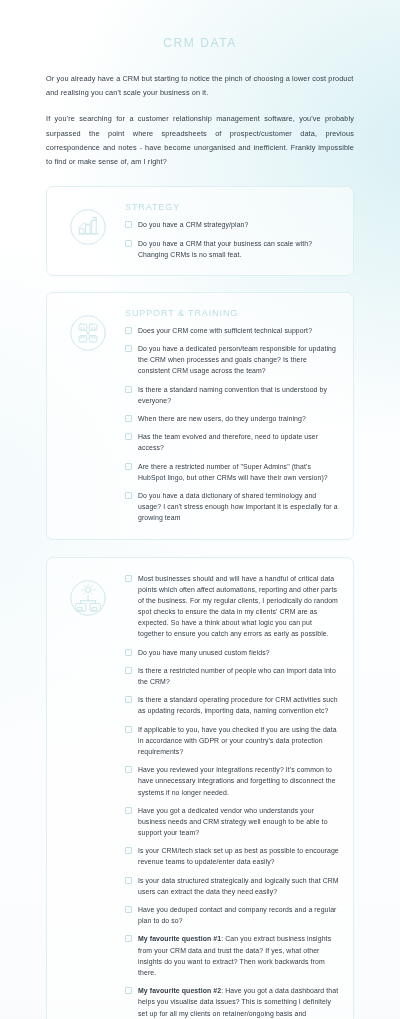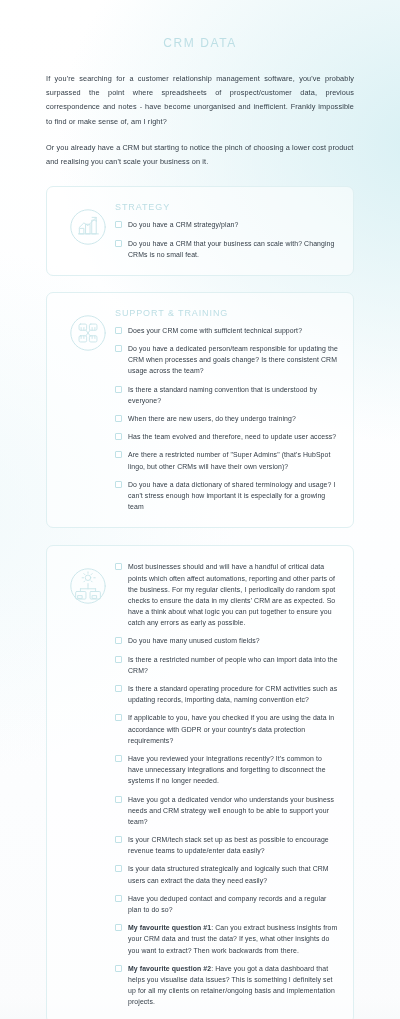--- a/index.html
+++ b/index.html
@@ -63,21 +63,21 @@
 
   
   .card {
     position: relative;
     margin: 0 46px;
     border: 1px solid #dff0f2;
     border-radius: 7px;
     background: rgba(255,255,255,.55);
     padding: 13px 14px 15px 14px;
     display: flex;
-    gap: 0;
+    gap: 10px;
   }
   .card.strategy     { margin-top: 17px; }
   .card.support      { margin-top: 16px; }
   .card.datamgmt     { margin-top: 17px; }
 
   .card-icon {
     flex: 0 0 54px;
     display: flex;
     align-items: flex-start;
     justify-content: center;
@@ -126,22 +126,22 @@
 </head>
 <body>
 
 <div class="bg-wash"></div>
 <div class="bg-footerline"></div>
 
 <div class="page">
 
   <h1 class="title">CRM DATA</h1>
 
+  <p class="intro left">Or you already have a CRM but starting to notice the pinch of choosing a lower cost product and realising you can't scale your business on it.</p>
   <p class="intro">If you're searching for a customer relationship management software, you've probably surpassed the point where spreadsheets of prospect/customer data, previous correspondence and notes - have become unorganised and inefficient. Frankly impossible to find or make sense of, am I right?</p>
-  <p class="intro left">Or you already have a CRM but starting to notice the pinch of choosing a lower cost product and realising you can't scale your business on it.</p>
 
   <section class="card strategy">
     <div class="card-icon">
       <svg class="ic" width="44" height="44" viewBox="0 0 64 64" fill="none" stroke="#cbe6ea" stroke-width="1.4" stroke-linecap="round" stroke-linejoin="round">
         <circle cx="32" cy="32" r="25"></circle>
         <line x1="18" y1="42" x2="47" y2="42"></line>
         <rect x="20" y="34" width="6" height="8"></rect>
         <rect x="29" y="28" width="6" height="14"></rect>
         <rect x="38" y="22" width="6" height="20"></rect>
         <polyline points="19,33 26,26 32,30 44,18"></polyline>

